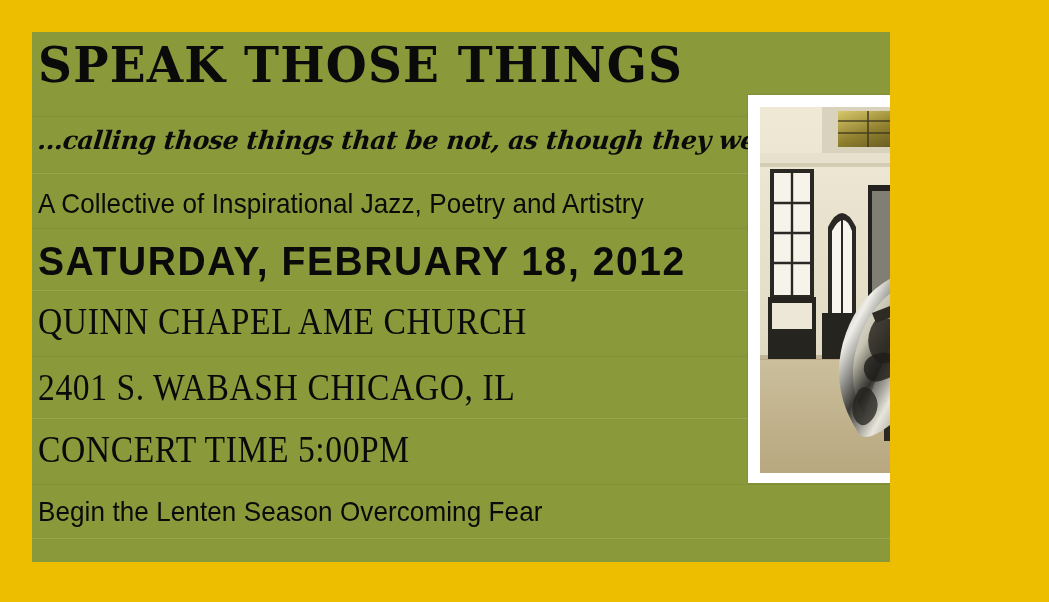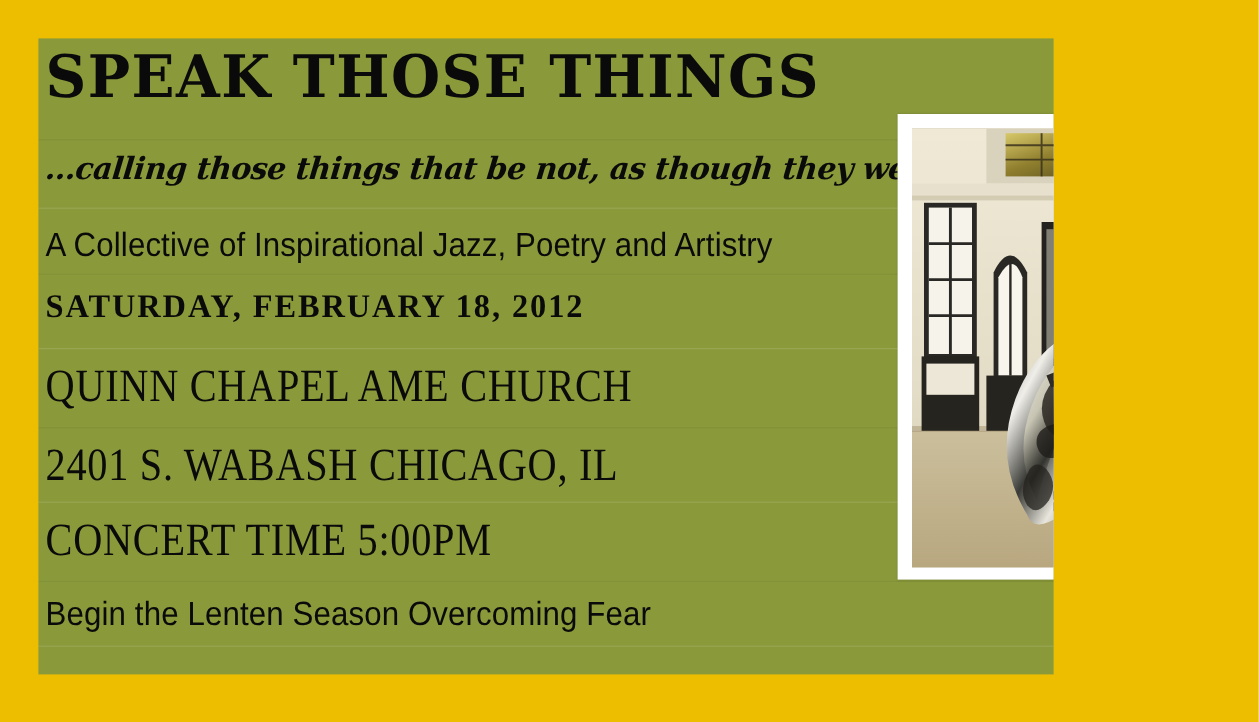--- a/index.html
+++ b/index.html
@@ -22,20 +22,21 @@
 
   
   .panel {
     position: absolute;
     left: 32px;
     top: 32px;
     width: 846px;
     height: 530px;
     background: #8a9a3b;
     overflow: hidden;
+    padding-left: 12px;
   }
 
   
   .band {
     position: absolute;
     left: 0;
     width: 100%;
     height: 1px;
     background: rgba(255,255,255,0.12);
     pointer-events: none;
@@ -90,22 +91,22 @@
     letter-spacing: 0.1px;
     transform: scaleX(0.93);
     transform-origin: left center;
   }
   .line-collective { top: 158px; }
   .line-tagline2  { top: 466px; }
 
   
   .line-date {
     top: 210px;
-    font-family: Liberation Serif, serif;
-    font-size: 27px;
+    font-family: Liberation Sans, sans-serif;
+    font-size: 39px;
     font-weight: 700;
     letter-spacing: 1.6px;
     transform: scaleY(1.02);
     transform-origin: left center;
   }
 
   
   .line-roman {
     font-family: "Liberation Serif", "DejaVu Serif", serif;
     font-weight: 400;

